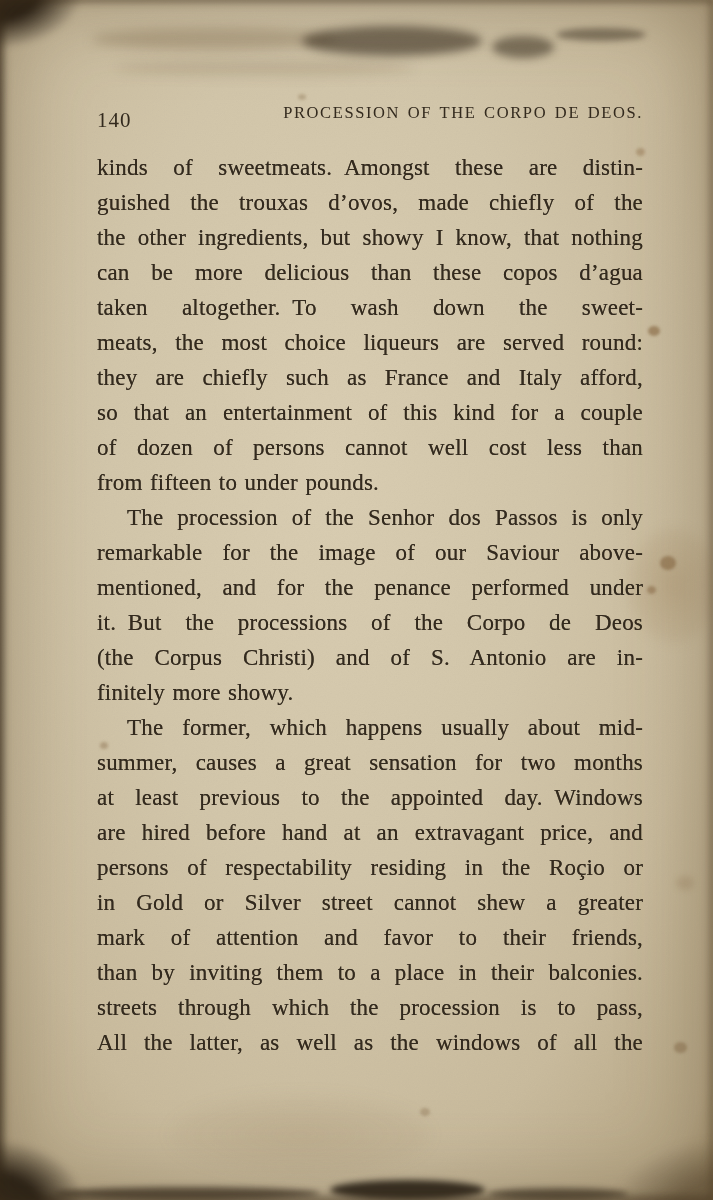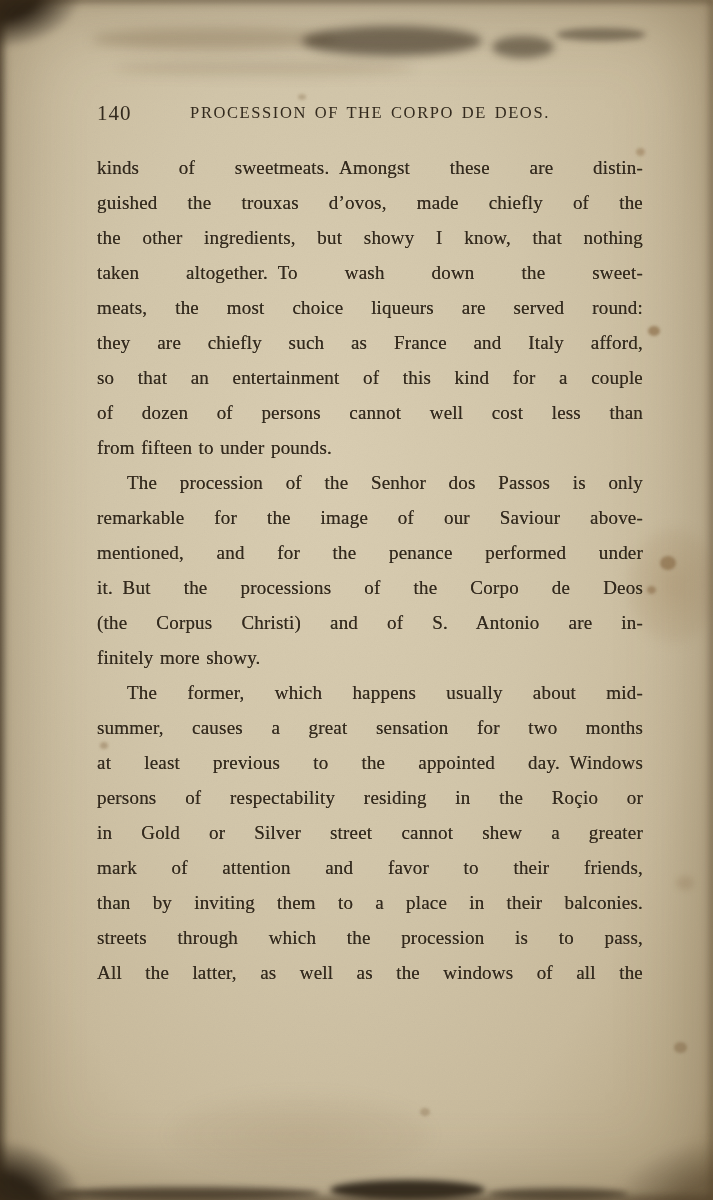--- a/index.html
+++ b/index.html
@@ -22,41 +22,41 @@
     position: absolute;
     top: 100px;
     left: 97px;
     width: 546px;
     height: 26px;
     z-index: 2;
   }
   .page-number {
     position: absolute;
     left: 0;
-    top: 1px;
+    top: 8px;
     font-size: 21px;
     letter-spacing: 1px;
   }
   .running-title {
     display: block;
     width: 100%;
-    text-align: center;
+    text-align: right;
     font-size: 16.5px;
     letter-spacing: 1.6px;
     padding-top: 3px;
     word-spacing: 2px;
   }
   
   .page-body {
     position: absolute;
     top: 150px;
     left: 97px;
     width: 546px;
     z-index: 2;
-    font-size: 19px;
+    font-size: 23px;
     line-height: 35px;
     letter-spacing: 0.2px;
     word-spacing: 1.5px;
     text-shadow: 0 0 0.5px rgba(51, 42, 30, 0.75);
   }
   .line {
     text-align: justify;
     text-align-last: justify;
   }
   .line.end {
@@ -166,39 +166,41 @@
   <div class="running-head">
     <span class="page-number">140</span>
     <span class="running-title">PROCESSION OF THE CORPO DE DEOS.</span>
   </div>
 
   <div class="page-body">
       <div>
         <div class="line">kinds of sweetmeats. Amongst these are distin-</div>
         <div class="line">guished the trouxas d’ovos, made chiefly of the</div>
         <div class="line">the other ingredients, but showy I know, that nothing</div>
+        <div class="line">can be more delicious than these copos d’agua</div>
         <div class="line">taken altogether. To wash down the sweet-</div>
         <div class="line">meats, the most choice liqueurs are served round:</div>
         <div class="line">they are chiefly such as France and Italy afford,</div>
         <div class="line">so that an entertainment of this kind for a couple</div>
         <div class="line">of dozen of persons cannot well cost less than</div>
         <div class="line end">from fifteen to under pounds.</div>
       </div>
       <div>
         <div class="line first">The procession of the Senhor dos Passos is only</div>
         <div class="line">remarkable for the image of our Saviour above-</div>
         <div class="line">mentioned, and for the penance performed under</div>
         <div class="line">it. But the processions of the Corpo de Deos</div>
         <div class="line">(the Corpus Christi) and of S. Antonio are in-</div>
         <div class="line end">finitely more showy.</div>
       </div>
       <div>
         <div class="line first">The former, which happens usually about mid-</div>
         <div class="line">summer, causes a great sensation for two months</div>
         <div class="line">at least previous to the appointed day. Windows</div>
+        <div class="line">are hired before hand at an extravagant price, and</div>
         <div class="line">persons of respectability residing in the Roçio or</div>
         <div class="line">in Gold or Silver street cannot shew a greater</div>
         <div class="line">mark of attention and favor to their friends,</div>
         <div class="line">than by inviting them to a place in their balconies.</div>
         <div class="line">streets through which the procession is to pass,</div>
         <div class="line">All the latter, as well as the windows of all the</div>
       </div>
     </div>
 
   <div class="vignette"></div>

